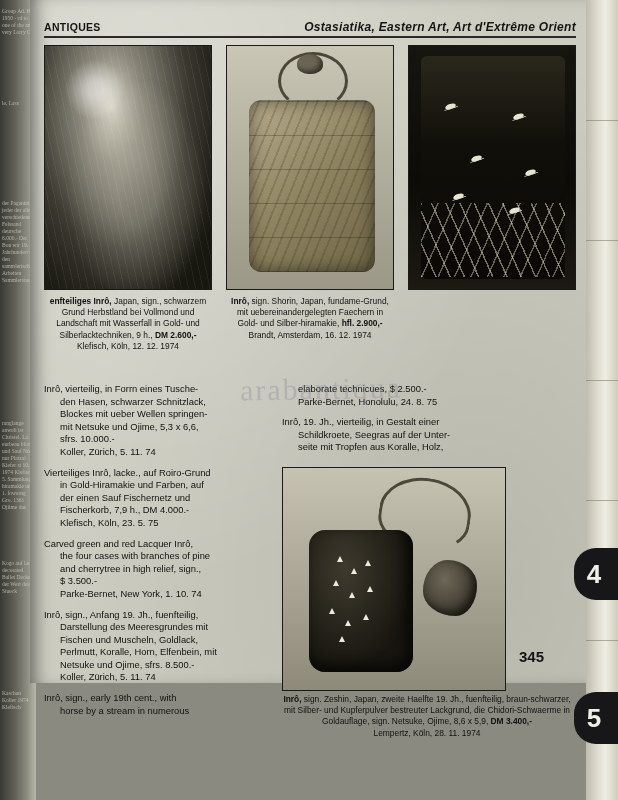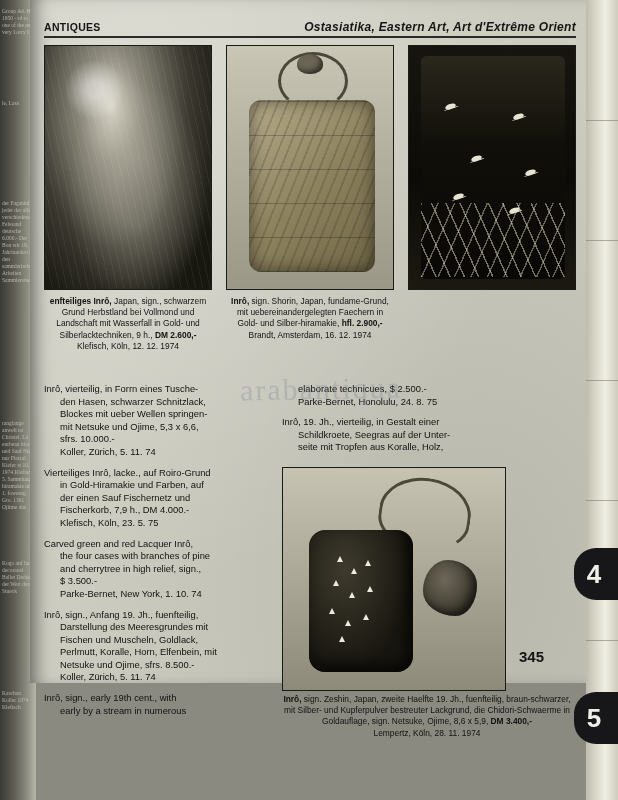--- a/index.html
+++ b/index.html
@@ -389,21 +389,21 @@
       <div class="para">
         <p>Inrô, sign., Anfang 19. Jh., fuenfteilig,</p>
         <p class="ind">Darstellung des Meeresgrundes mit</p>
         <p class="ind">Fischen und Muscheln, Goldlack,</p>
         <p class="ind">Perlmutt, Koralle, Horn, Elfenbein, mit</p>
         <p class="ind">Netsuke und Ojime, sfrs. 8.500.-</p>
         <p class="ind">Koller, Zürich, 5. 11. 74</p>
       </div>
       <div class="para">
         <p>Inrô, sign., early 19th cent., with</p>
-        <p class="ind">early by a stream in numerous</p>
+        <p class="ind">horse by a stream in numerous</p>
       </div>
     </div>
 
     <div class="colR">
       <div class="para">
         <p class="ind">elaborate technicues, $ 2.500.-</p>
         <p class="ind">Parke-Bernet, Honolulu, 24. 8. 75</p>
       </div>
       <div class="para">
         <p>Inrô, 19. Jh., vierteilig, in Gestalt einer</p>

